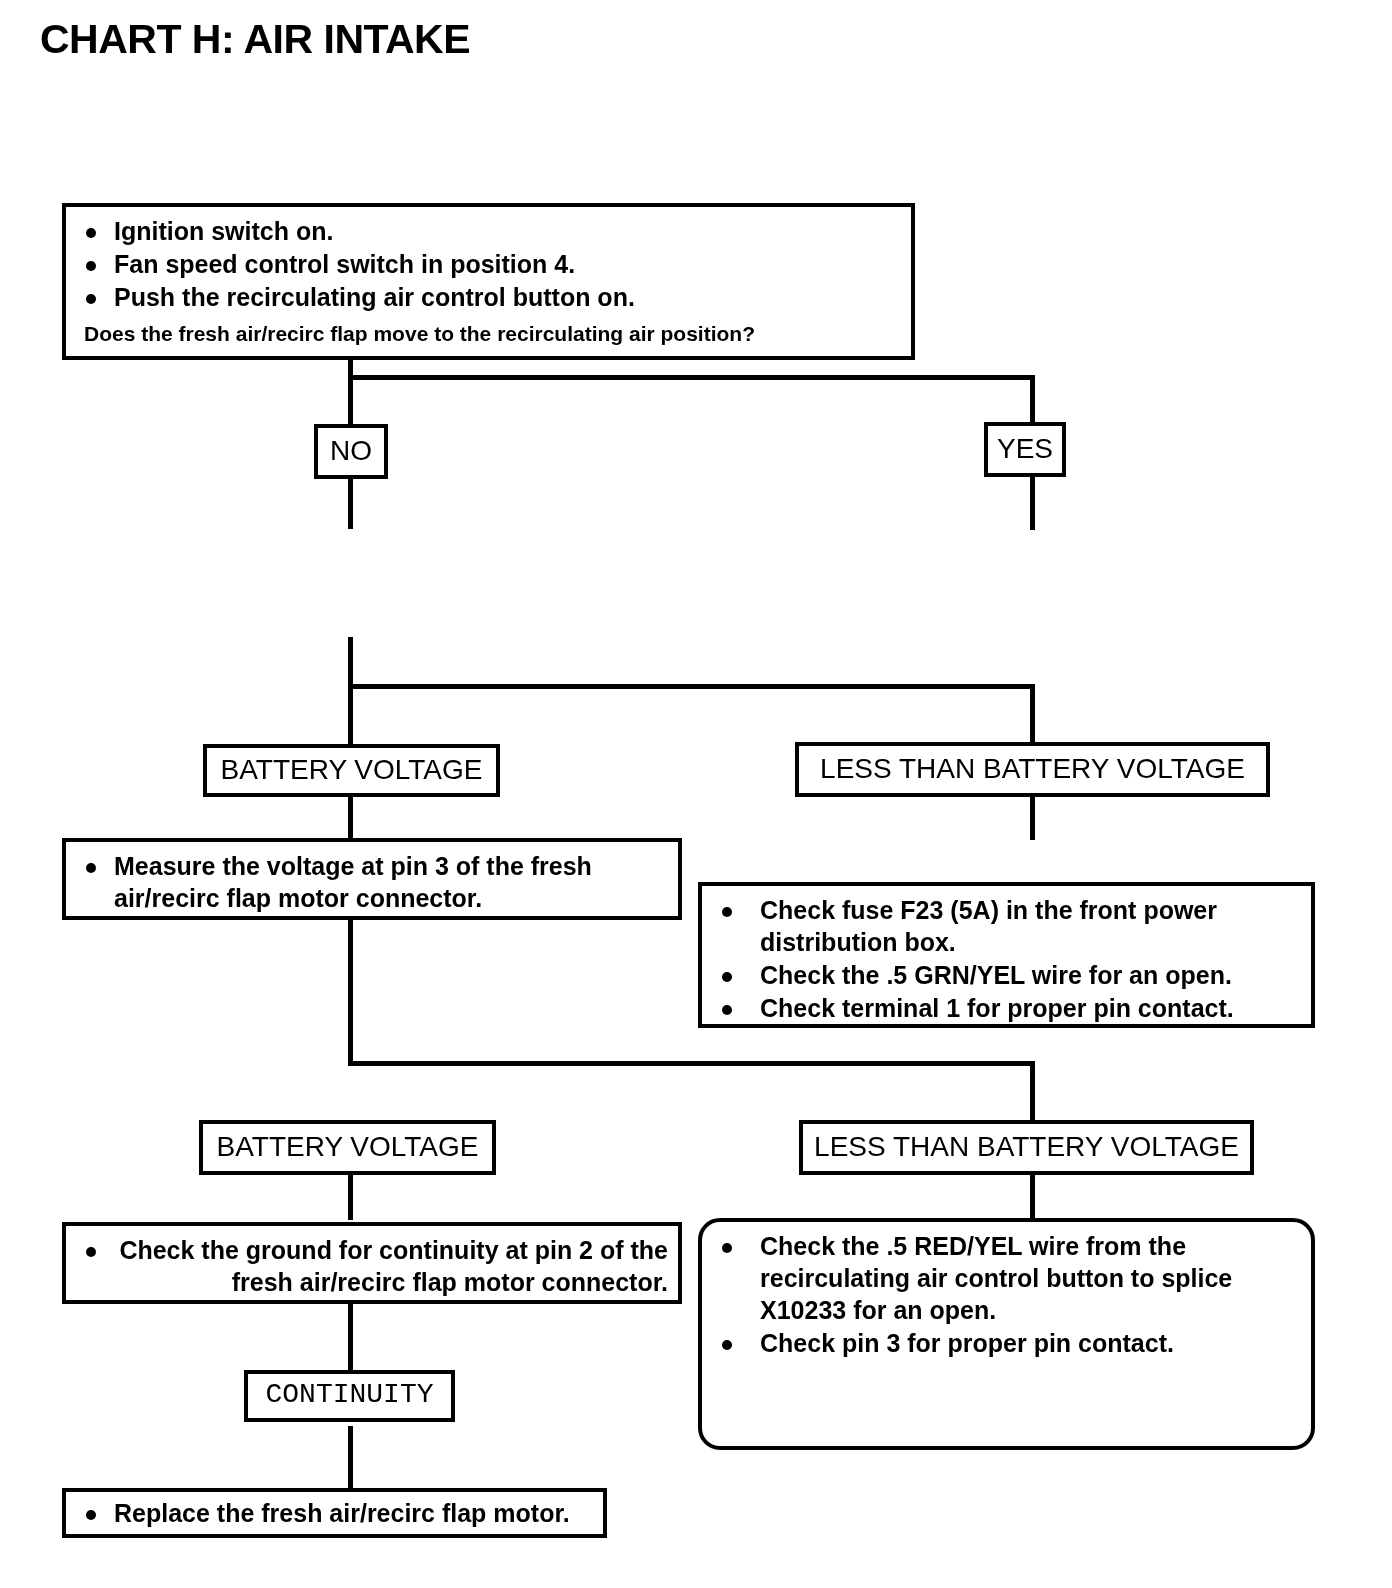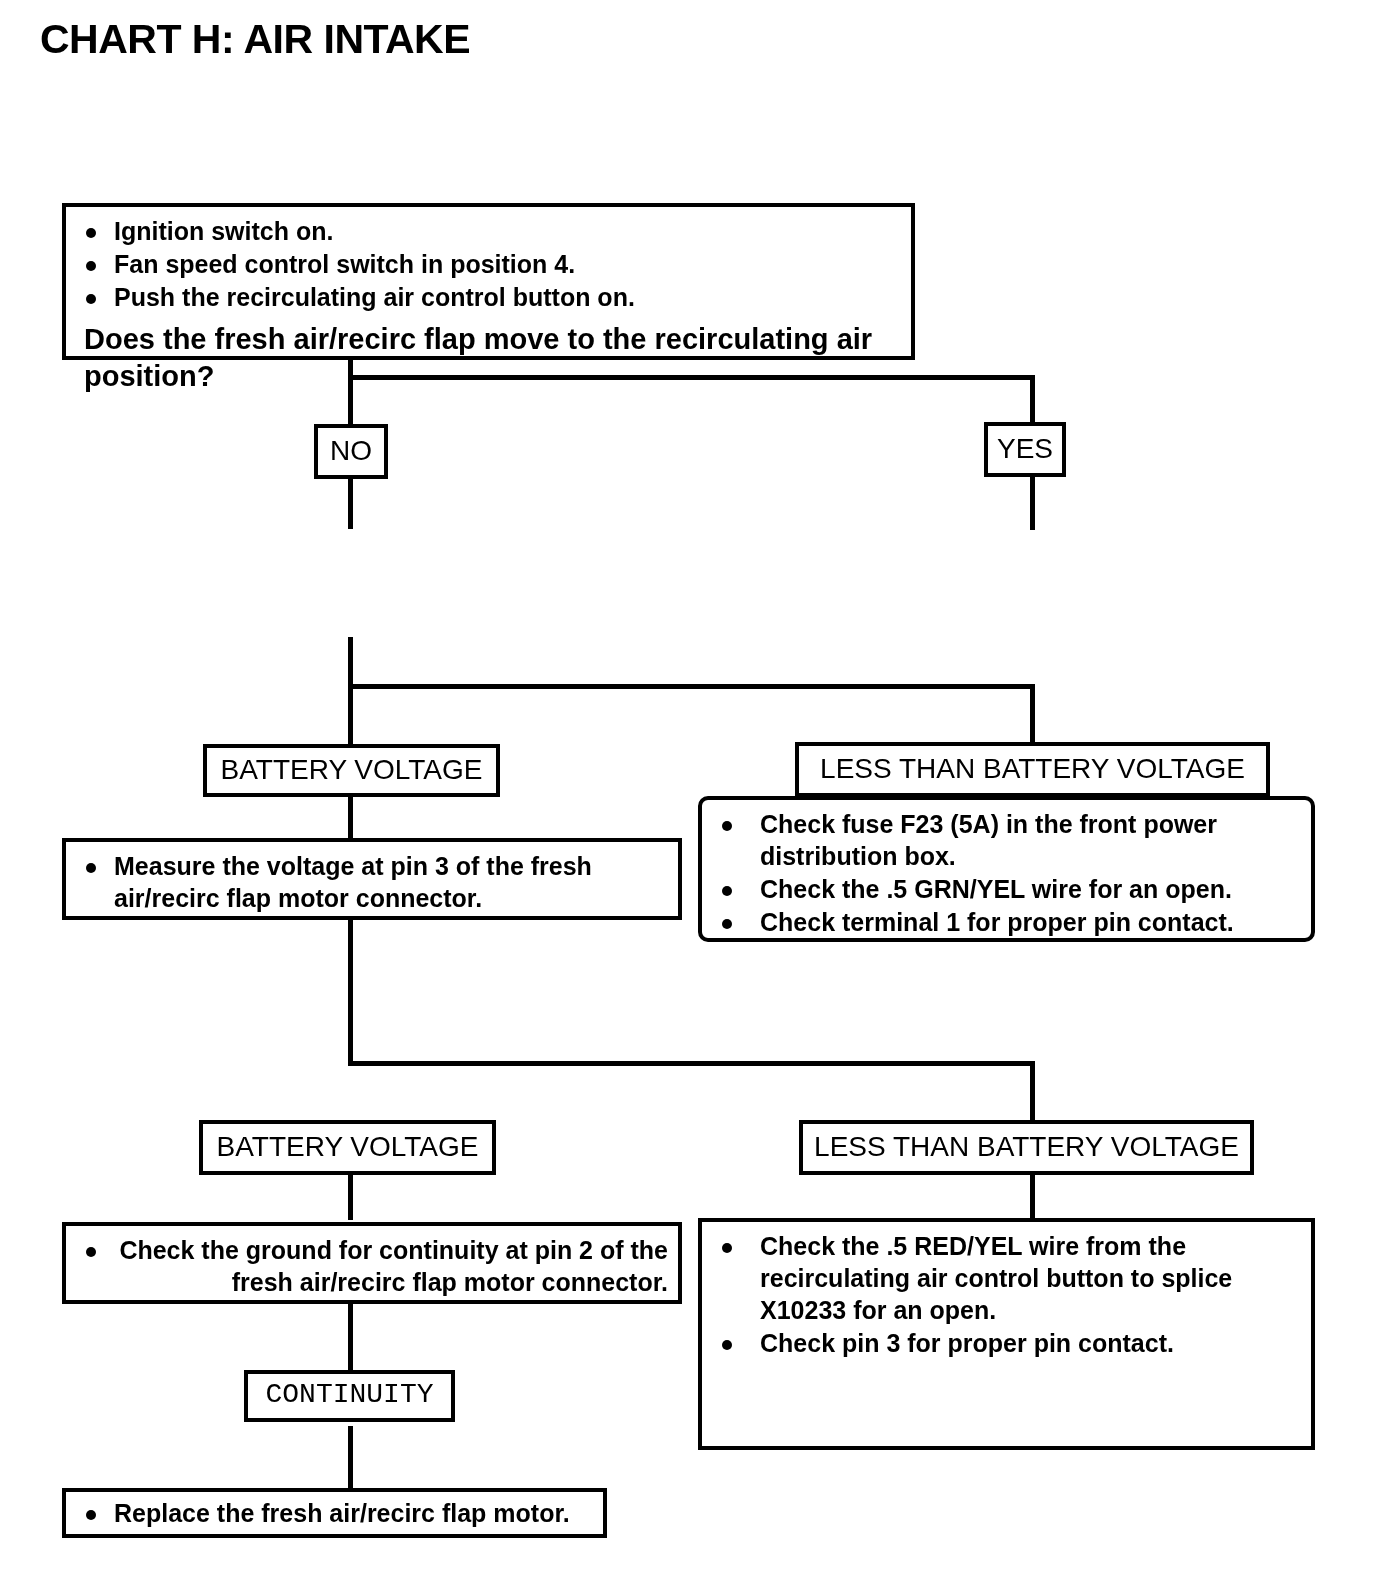--- a/index.html
+++ b/index.html
@@ -81,21 +81,21 @@
     top: 13px;
     width: 10px;
     height: 10px;
     background: #000000;
     border-radius: 50%;
   }
   .node .body {
     padding: 8px 10px 8px 12px;
   }
   .question {
-    font-size: 29px;
+    font-size: 21px;
     font-weight: bold;
     line-height: 1.28;
     margin-top: 8px;
     padding-left: 6px;
   }
 
   
   .vline {
     position: absolute;
     background: #000000;
@@ -161,21 +161,21 @@
   <div class="vline" style="left:1030px; top:795px; height:45px;"></div>
 
   <div class="node" style="left:62px; top:838px; width:620px; height:82px;">
     <div class="body">
       <ul class="bullets">
         <li>Measure the voltage at pin 3 of the fresh air/recirc flap motor connector.</li>
       </ul>
     </div>
   </div>
 
-  <div class="node" style="left:698px; top:796px; width:617px; height:146px;border-radius:10px;">
+  <div class="node" style="left:698px; top:882px; width:617px; height:146px;">
     <div class="body">
       <ul class="bullets">
         <li style="padding-left:46px;">Check fuse F23 (5A) in the front power distribution box.</li>
         <li style="padding-left:46px;">Check the .5 GRN/YEL wire for an open.</li>
         <li style="padding-left:46px;">Check terminal 1 for proper pin contact.</li>
       </ul>
     </div>
   </div>
 
   <div class="vline" style="left:348px; top:918px; height:148px;"></div>
@@ -193,21 +193,21 @@
   <div class="vline" style="left:1030px; top:1173px; height:46px;"></div>
 
   <div class="node" style="left:62px; top:1222px; width:620px; height:82px;text-align:right;">
     <div class="body">
       <ul class="bullets">
         <li>Check the ground for continuity at pin 2 of the fresh air/recirc flap motor connector.</li>
       </ul>
     </div>
   </div>
 
-  <div class="node" style="left:698px; top:1218px; width:617px; height:232px;">
+  <div class="node" style="left:698px; top:1218px; width:617px; height:232px;border-radius:22px;">
     <div class="body">
       <ul class="bullets">
         <li style="padding-left:46px;">Check the .5 RED/YEL wire from the recirculating air control button to splice X10233 for an open.</li>
         <li style="padding-left:46px;">Check pin 3 for proper pin contact.</li>
       </ul>
     </div>
   </div>
 
   <div class="vline" style="left:348px; top:1298px; height:76px;"></div>
 

